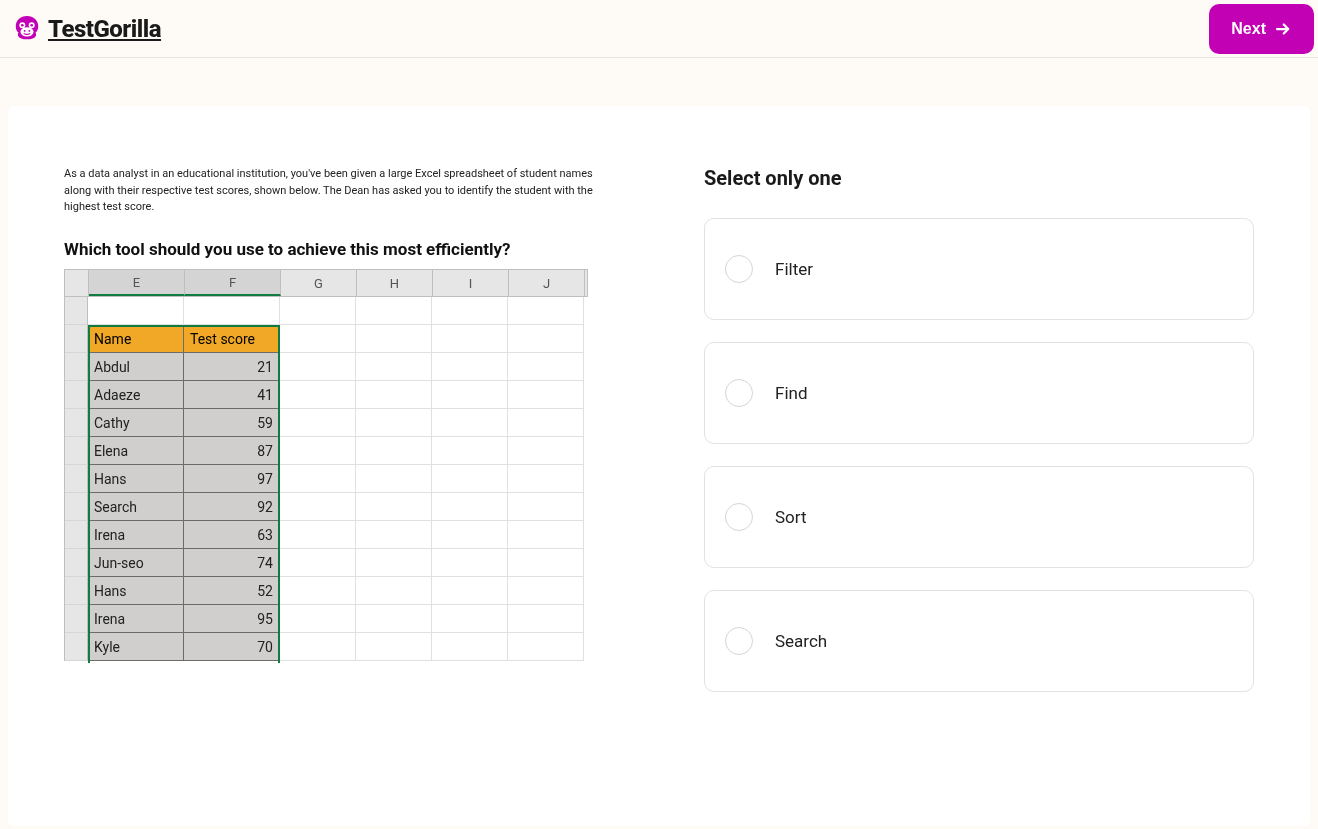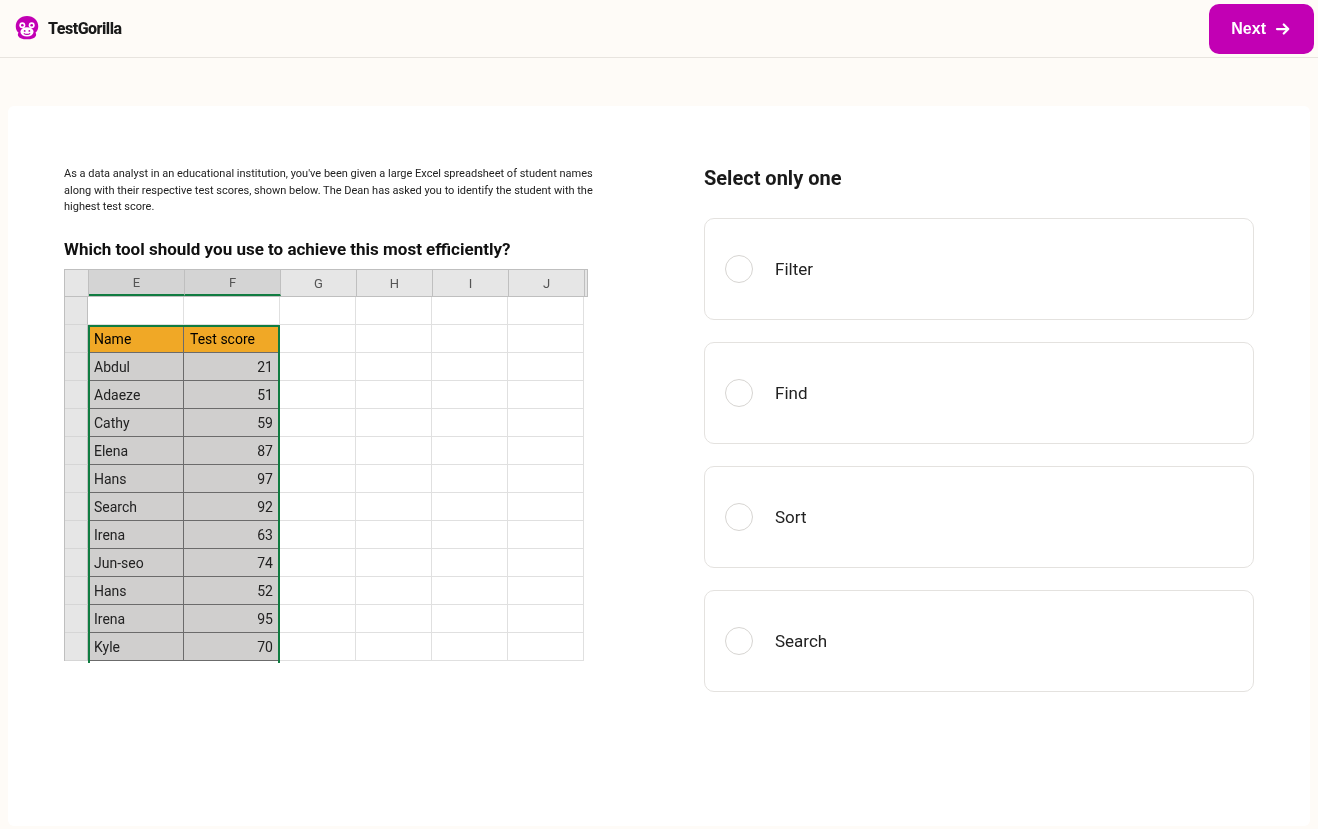--- a/index.html
+++ b/index.html
@@ -17,22 +17,23 @@
   align-items: center;
   padding: 0 4px 0 12px;
   height: 58px;
   border-bottom: 1px solid #e8e4df;
 }
 .logo {
   display: flex;
   align-items: center;
   gap: 6px;
   font-weight: 800;
-  font-size: 16px;
+  font-size: 24px;
   letter-spacing: -0.5px;
+  text-decoration: underline;
 }
 .logo-icon {
   width: 30px;
   height: 30px;
 }
 .next-btn {
   background: #C200B4;
   color: #fff;
   border: none;
   border-radius: 10px;
@@ -281,21 +282,21 @@
               <div class="ex-row">
                   <div class="ex-cell w-E tbl-body">Abdul</div>
                   <div class="ex-cell w-F tbl-body rnum">21</div>
                   <div class="ex-cell w-G"></div>
                   <div class="ex-cell w-H"></div>
                   <div class="ex-cell w-I"></div>
                   <div class="ex-cell w-J"></div>
                 </div>
               <div class="ex-row">
                   <div class="ex-cell w-E tbl-body">Adaeze</div>
-                  <div class="ex-cell w-F tbl-body rnum">51</div>
+                  <div class="ex-cell w-F tbl-body rnum">41</div>
                   <div class="ex-cell w-G"></div>
                   <div class="ex-cell w-H"></div>
                   <div class="ex-cell w-I"></div>
                   <div class="ex-cell w-J"></div>
                 </div>
               <div class="ex-row">
                   <div class="ex-cell w-E tbl-body">Cathy</div>
                   <div class="ex-cell w-F tbl-body rnum">59</div>
                   <div class="ex-cell w-G"></div>
                   <div class="ex-cell w-H"></div>

